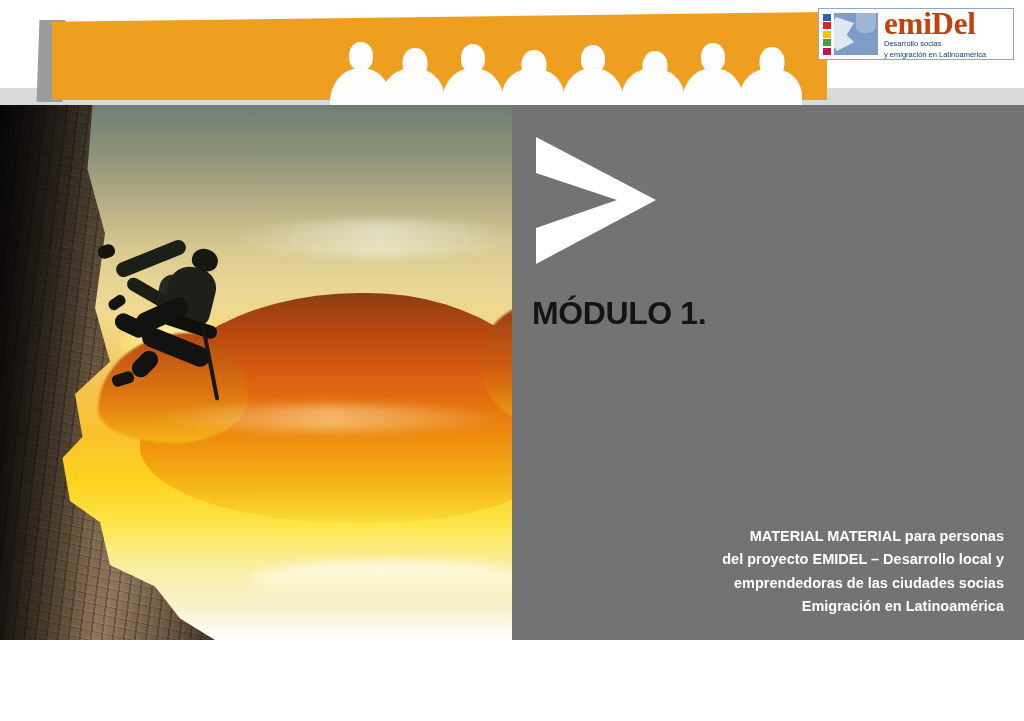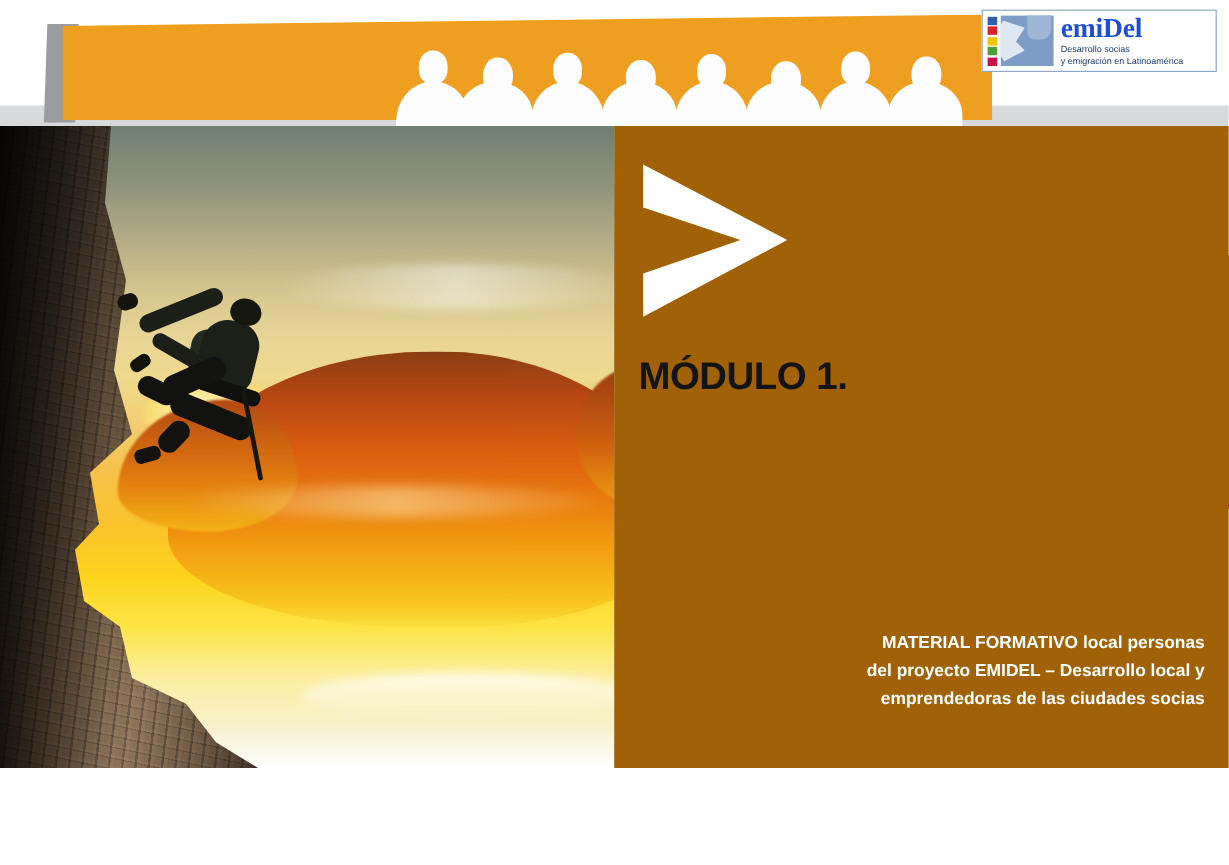--- a/index.html
+++ b/index.html
@@ -66,22 +66,22 @@
     content:""; position:absolute; left:-6px; top:4px; width:26px; height:34px;
     background:#dfe7f2;
     clip-path: polygon(30% 0%, 100% 18%, 72% 52%, 100% 74%, 34% 100%, 0% 60%, 14% 26%);
   }
   .emidel-map::after{
     content:""; position:absolute; right:2px; top:-2px; width:20px; height:22px;
     background:#9db6d6; border-radius:0 0 40% 30%;
   }
   .emidel-text { margin-left:6px; }
   .emidel-word {
-    font-family:"Liberation Serif", serif; font-weight:bold; font-size:23px;
-    color:#1d4ed8; line-height:0.95; letter-spacing:-0.2px;
+    font-family:"Liberation Serif", serif; font-weight:bold; font-size:31px;
+    color:#c2410c; line-height:0.95; letter-spacing:-0.2px;
   }
   .emidel-sub {
     font-size:7.5px; color:#1b3a77; line-height:1.25; margin-top:1px;
     white-space:nowrap;
   }
 
   
   .photo {
     position:absolute; left:0; top:105px; width:512px; height:535px;
     overflow:hidden; background:#2a2118;
@@ -217,21 +217,21 @@
   .cl-foot2 { left:16px; top:128px; width:22px; height:12px; border-radius:5px; transform:rotate(-16deg); }
   .cl-rope {
     left:112px; top:78px; width:4px; height:78px; border-radius:2px;
     transform:rotate(-11deg); background:#17170f;
   }
   .cl-hand { left:2px; top:0px; width:17px; height:13px; border-radius:6px; transform:rotate(-18deg); }
 
   
   .panel {
     position:absolute; left:512px; top:105px; width:512px; height:535px;
-    background:#a16207;
+    background:#737373;
   }
   .chevron {
     position:absolute; left:20px; top:28px; width:140px; height:135px;
   }
   .chevron svg { display:block; }
   .title-block {
     position:absolute; left:20px; top:192px; width:478px;
   }
   .title-1 {
     font-size:32px; font-weight:bold; color:#141414; line-height:1.06;
@@ -354,23 +354,24 @@
       <svg width="140" height="135" viewBox="0 0 140 135" aria-hidden="true">
         <polygon points="4,4 4,40 85,67 4,95 4,131 124,67" fill="#ffffff"></polygon>
       </svg>
     </div>
 
     <div class="title-block">
       <div class="title-1">MÓDULO 1.</div>
     </div>
 
     <div class="blurb">
-      <div>MATERIAL FORMATIVO local personas</div>
+      <div>MATERIAL MATERIAL para personas</div>
       <div>del proyecto EMIDEL – Desarrollo local y</div>
       <div>emprendedoras de las ciudades socias</div>
+      <div>Emigración en Latinoamérica</div>
     </div>
   </div>
 
   <div class="footer">
 
     
     
 
     
     

